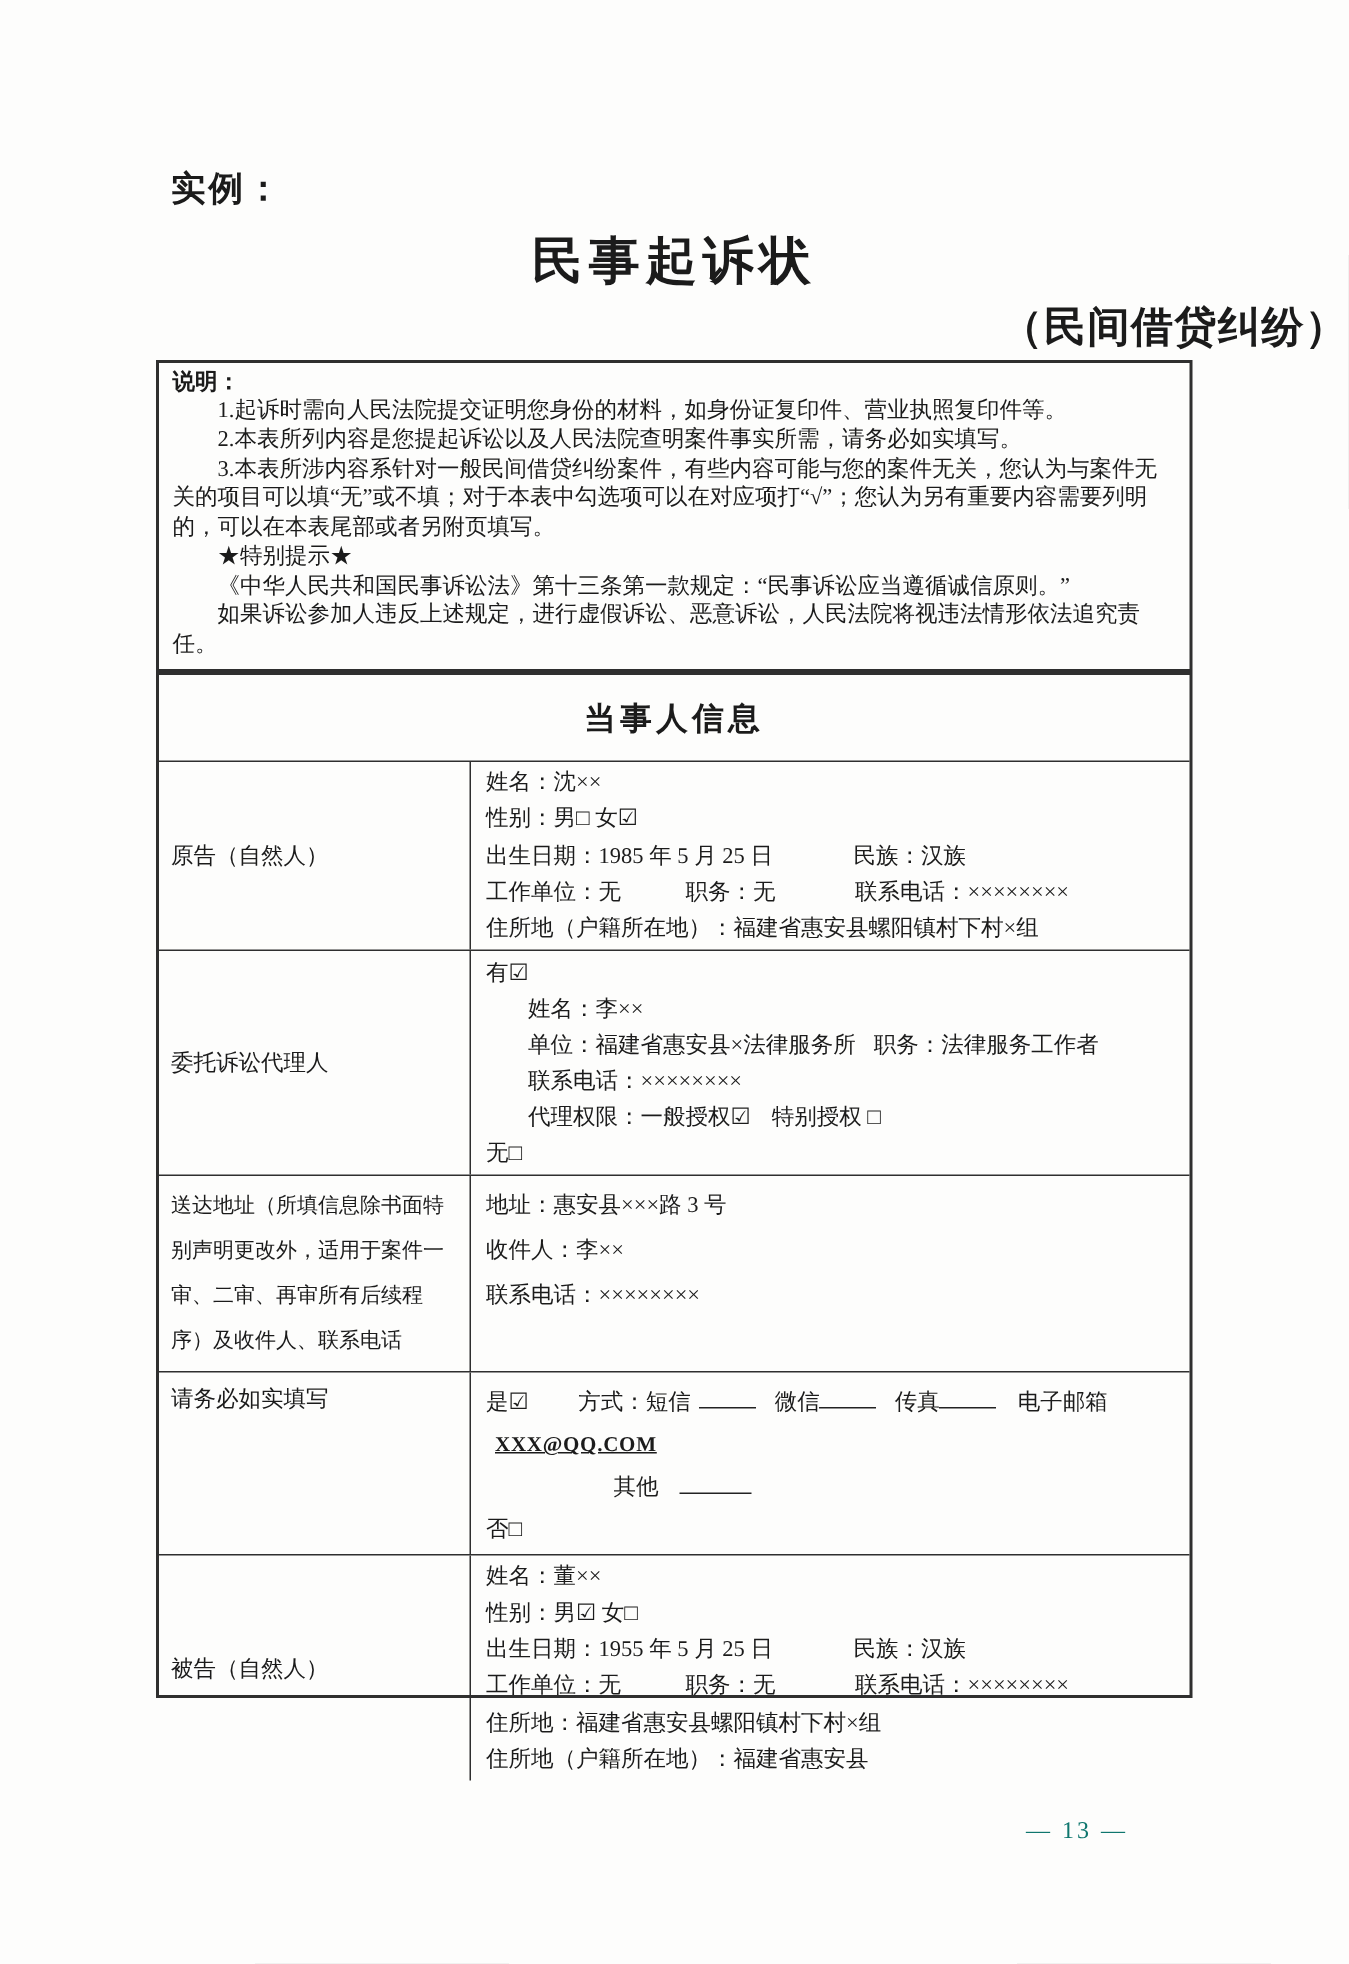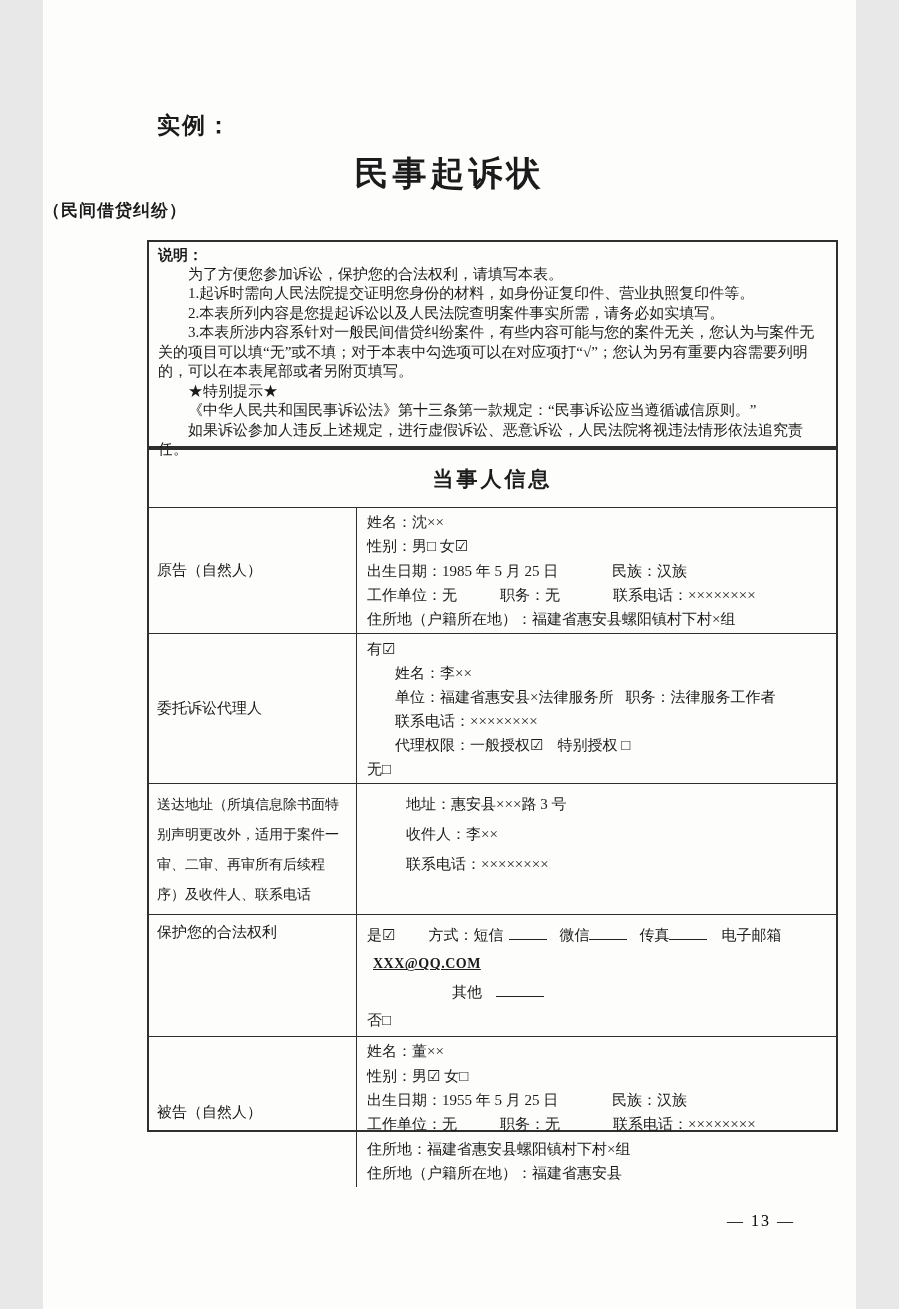--- a/index.html
+++ b/index.html
@@ -1,36 +1,36 @@
 <!DOCTYPE html>
 <html><head>
 <meta charset="utf-8">
 <style>
   html,body{margin:0;padding:0;background:#e8e8e8;}
   .page{
     position:relative;
-    width:813px;height:1309px;
+    width:899px;height:1309px;
     background:#fdfdfc;
     font-family:"Liberation Serif","DejaVu Serif",serif;
     color:#1b1b1b;
     overflow:hidden;
     margin:0 auto;
   }
   .heiti{font-family:"Liberation Sans","DejaVu Sans",sans-serif;}
   .example-label{
     position:absolute;left:114px;top:110px;
     font-size:23px;font-weight:bold;letter-spacing:2px;
   }
   .doc-title{
     position:absolute;left:0;right:0;top:151px;
     text-align:center;font-size:34px;font-weight:bold;letter-spacing:4px;
   }
   .doc-subtitle{
     position:absolute;left:0;right:0;top:199px;
-    text-align:left;font-size:17px;font-weight:bold;letter-spacing:1px;
+    text-align:right;font-size:28px;font-weight:bold;letter-spacing:1px;
   }
   .notes-box{
     position:absolute;left:104px;top:240px;width:691px;height:208px;
     box-sizing:border-box;border:2px solid #2f2f2f;
     padding:3px 9px;font-size:15px;line-height:19.5px;
   }
   .notes-box p{margin:0;text-indent:2em;}
   .notes-box .nheading{font-weight:bold;text-indent:0;}
   .party-table{
     position:absolute;left:104px;top:448px;width:691px;height:684px;
@@ -70,35 +70,34 @@
     display:inline-block;width:38px;height:14px;
     border-bottom:1.5px solid #222;vertical-align:baseline;
   }
   .blank.w48{width:48px;}
   .email{
     text-decoration:underline;font-size:14px;font-weight:bold;
     letter-spacing:0.5px;
   }
   .page-number{
     position:absolute;left:684px;top:1212px;
-    font-size:16px;color:#000000;letter-spacing:2px;
+    font-size:16px;color:#0f766e;letter-spacing:2px;
   }
 </style>
 </head>
 <body>
 
 <div class="page">
 
   <div class="example-label heiti">实例：</div>
   <div class="doc-title">民事起诉状</div>
   <div class="doc-subtitle">（民间借贷纠纷）</div>
 
   <div class="notes-box">
     <p class="nheading heiti">说明：</p>
-    <p>为了方便您参加诉讼，保护您的合法权利，请填写本表。</p>
     <p>1.起诉时需向人民法院提交证明您身份的材料，如身份证复印件、营业执照复印件等。</p>
     <p>2.本表所列内容是您提起诉讼以及人民法院查明案件事实所需，请务必如实填写。</p>
     <p>3.本表所涉内容系针对一般民间借贷纠纷案件，有些内容可能与您的案件无关，您认为与案件无关的项目可以填“无”或不填；对于本表中勾选项可以在对应项打“√”；您认为另有重要内容需要列明的，可以在本表尾部或者另附页填写。</p>
     <p>★特别提示★</p>
     <p>《中华人民共和国民事诉讼法》第十三条第一款规定：“民事诉讼应当遵循诚信原则。”</p>
     <p>如果诉讼参加人违反上述规定，进行虚假诉讼、恶意诉讼，人民法院将视违法情形依法追究责任。</p>
   </div>
 
   <div class="party-table">
 
@@ -120,31 +119,31 @@
       <div class="tcontent lh25">
         <div>有☑</div>
         <div class="ind">姓名：李××</div>
         <div class="ind"><span>单位：福建省惠安县×法律服务所</span><span class="g12">职务：法律服务工作者</span></div>
         <div class="ind">联系电话：××××××××</div>
         <div class="ind"><span>代理权限：一般授权☑</span><span class="g14">特别授权 □</span></div>
         <div>无□</div>
       </div>
     </div>
 
-    <div class="trow" style="flex:0 0 122px;gap:39px;">
+    <div class="trow" style="flex:0 0 122px;">
       <div class="tlabel wrap">送达地址（所填信息除书面特别声明更改外，适用于案件一审、二审、再审所有后续程序）及收件人、联系电话</div>
       <div class="tcontent lh30">
         <div>地址：惠安县×××路 3 号</div>
         <div>收件人：李××</div>
         <div>联系电话：××××××××</div>
       </div>
     </div>
 
     <div class="trow" style="flex:0 0 88px;">
-      <div class="tlabel top">保护您的合法权利</div>
+      <div class="tlabel top">请务必如实填写</div>
       <div class="tcontent lh28">
         <div><span>是☑</span><span class="g33">方式：短信</span><span class="blank g6"></span><span class="g12">微信</span><span class="blank"></span><span class="g12">传真</span><span class="blank"></span><span class="g14">电子邮箱</span><span class="email g6">XXX@QQ.COM</span></div>
         <div class="ind85"><span>其他</span><span class="blank w48 g14"></span></div>
         <div>否□</div>
       </div>
     </div>
 
     <div class="trow">
       <div class="tlabel">被告（自然人）</div>
       <div class="tcontent lh24">

